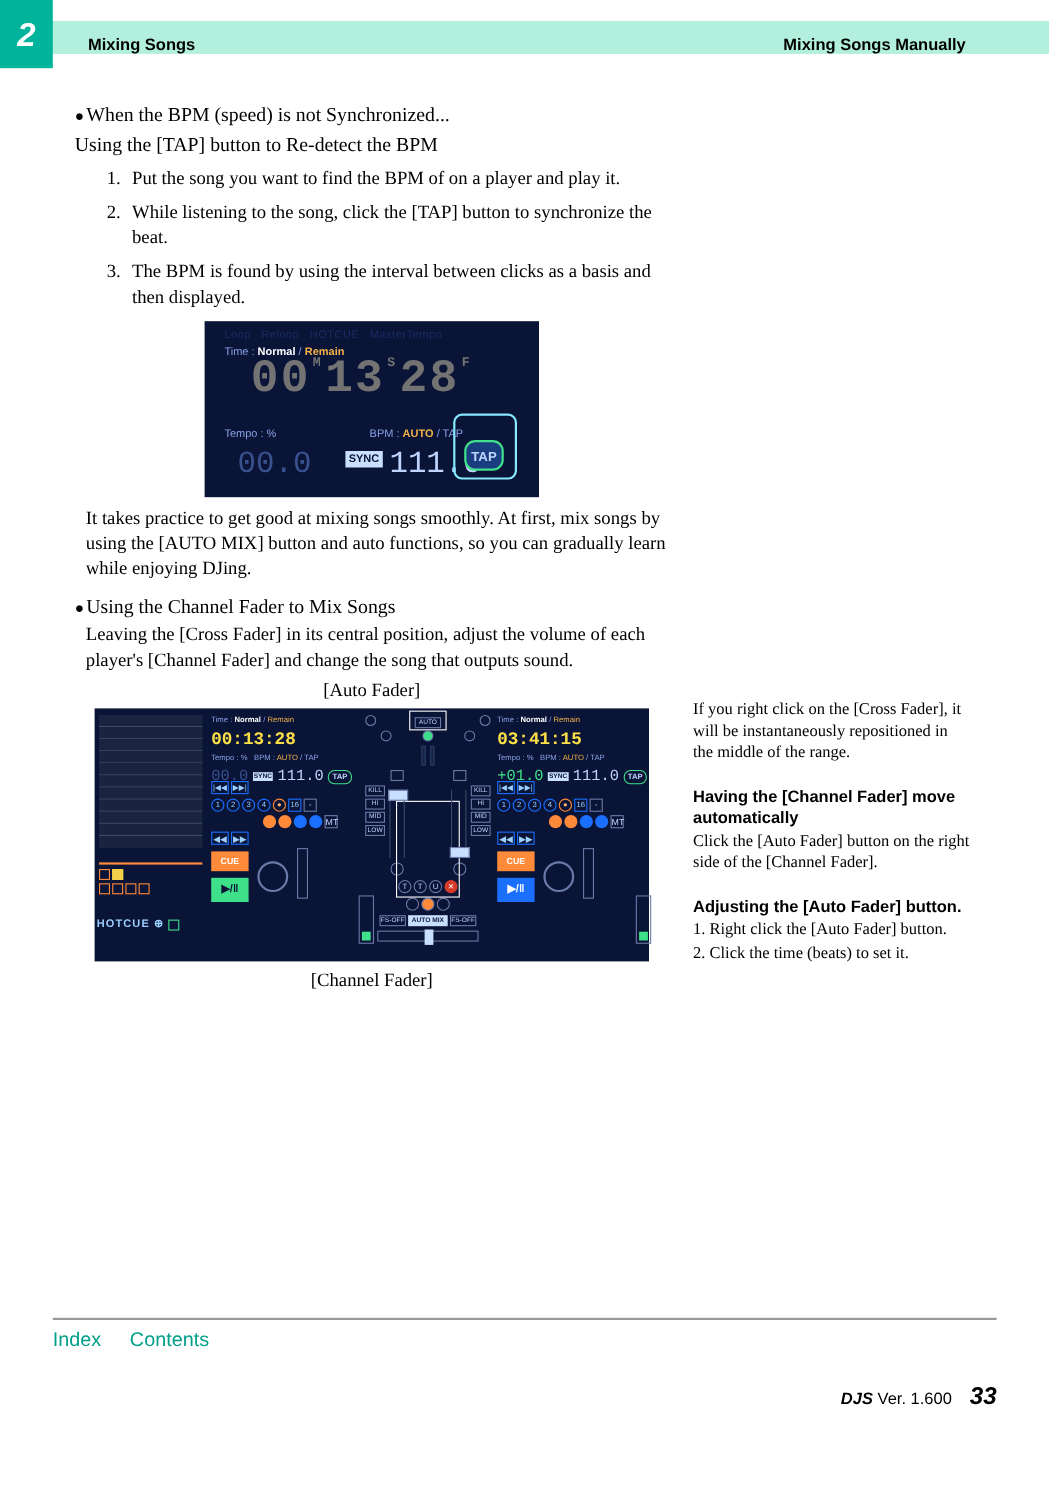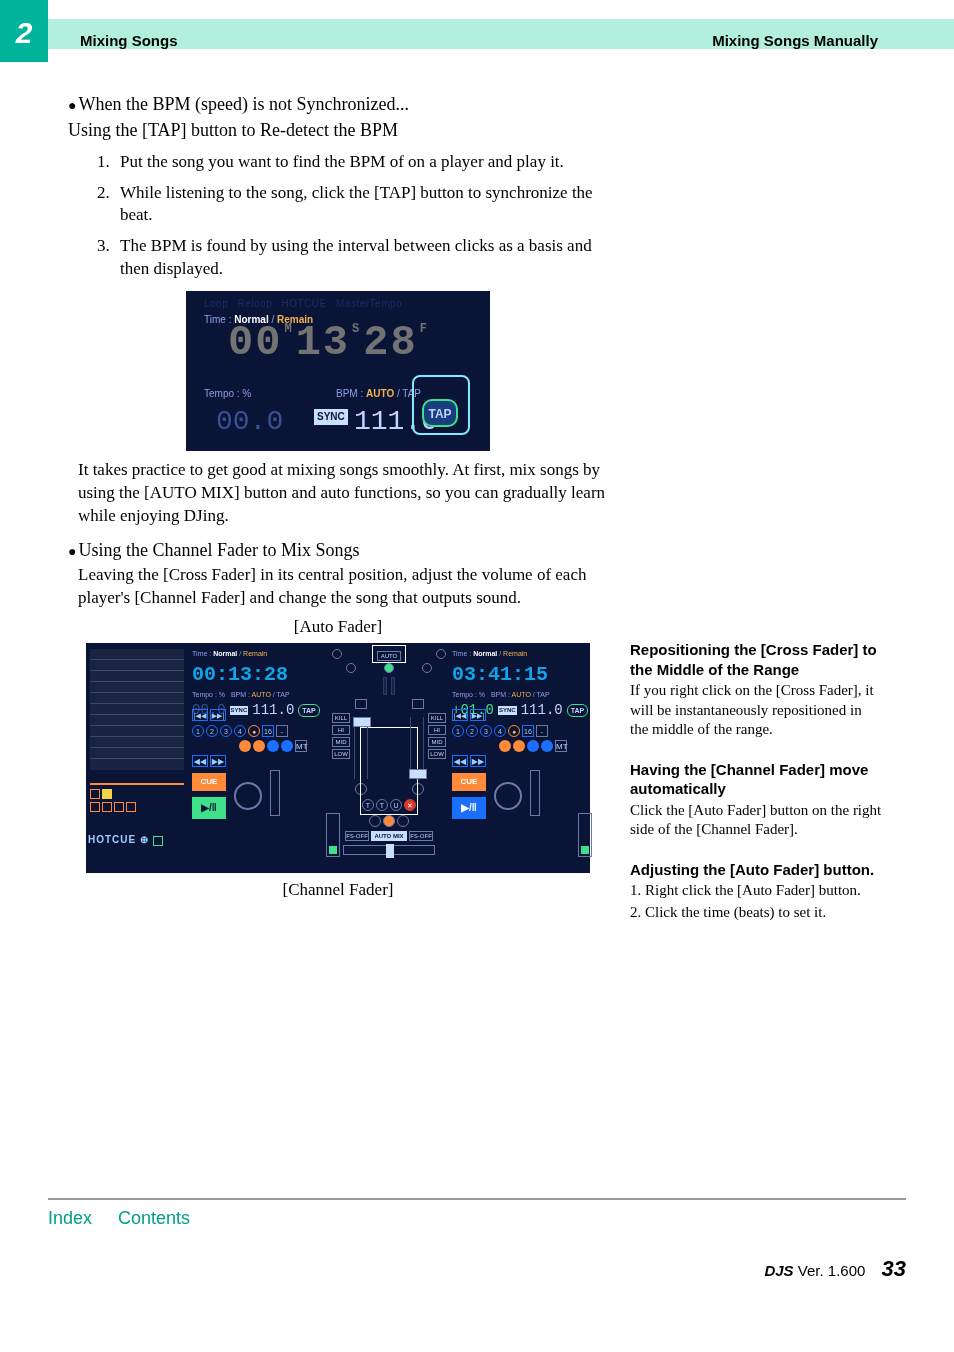--- a/index.html
+++ b/index.html
@@ -115,21 +115,21 @@
   .small-ctrl .row { display:flex; gap:2px; margin-bottom:3px; }
   .sq { width:10px; height:10px; border:1px solid #ff8a3a; }
   .sq.g { border-color:#3fe08a; }
   .sq.y { background:#f3d24a; border-color:#f3d24a; }
   .hotcue { position:absolute; left:2px; top:190px; color:#9acfff; font-weight:700; font-size:10px; letter-spacing:1px; }
   .deck { position:absolute; top:6px; width:130px; height:216px; }
   .deckA { left:106px; }
   .deckB { left:366px; }
   .deck .tlabel { font-size:7px; color:#8aa0e6; }
   .deck .tlabel .r { color:#f3b24a; }
-  .deck .dg { font-family:"Courier New",monospace; font-size:20px; font-weight:700; color:#0ea5e9; margin-top:2px; }
+  .deck .dg { font-family:"Courier New",monospace; font-size:16px; font-weight:700; color:#fde047; margin-top:2px; }
   .deck .bpmline { margin-top:2px; font-size:7px; }
   .deck .bpmline .auto { color:#f3b24a; }
   .deck .tempobpm { display:flex; gap:4px; align-items:center; margin-top:2px; }
   .deck .tempobpm .tv { font-family:"Courier New",monospace; font-size:14px; color:#3a5090; }
   .deck .tempobpm .tv.pl { color:#3fe08a; }
   .deck .tempobpm .sy { background:#c9dfff; color:#0a1436; font-size:6px; font-weight:700; padding:0 1px; }
   .deck .tempobpm .bv { font-family:"Courier New",monospace; font-size:14px; color:#bfd4ff; }
   .deck .tempobpm .tp { border:1px solid #3fe08a; border-radius:6px; padding:1px 3px; color:#bfd4ff; font-size:7px; font-weight:700; }
   .deck .trans { display:flex; gap:2px; margin-top:4px; }
   .deck .trans .b { width:16px; height:12px; border:1px solid #1a6fff; font-size:7px; text-align:center; line-height:11px; color:#9acfff; }
@@ -464,21 +464,20 @@
         <div class="arrow"></div>
       </div>
     <div class="chf-right chf-rightB">
         <div class="arrow"></div>
       </div>
   </div>
   <div class="fig2-caption2">[Channel Fader]</div>
 </div>
 
 <div class="sidebar">
-  <p class="sb-bold">Repositioning the [Cross Fader] to the Middle of the Range</p>
   <p>If you right click on the [Cross Fader], it will be instantaneously repositioned in the middle of the range.</p>
   <div class="gap"></div>
   <p class="sb-bold">Having the [Channel Fader] move automatically</p>
   <p>Click the [Auto Fader] button on the right side of the [Channel Fader].</p>
   <div class="gap"></div>
   <p class="sb-bold">Adjusting the [Auto Fader] button.</p>
   <p>1. Right click the [Auto Fader] button.</p>
   <p>2. Click the time (beats) to set it.</p>
 </div>
 

